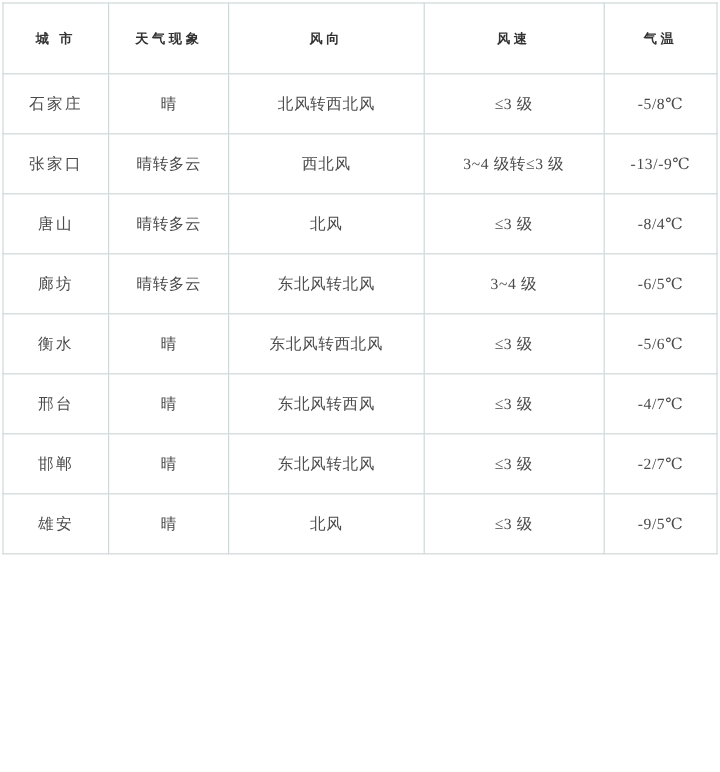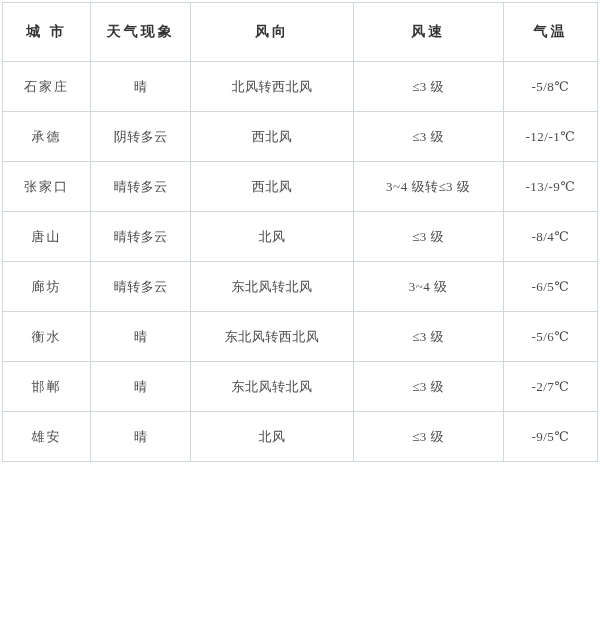--- a/index.html
+++ b/index.html
@@ -24,21 +24,21 @@
   .weather-table td {
     border: 1px solid #cfd8d8;
     text-align: center;
     vertical-align: middle;
     font-weight: normal;
     color: #4a4a4a;
     letter-spacing: 0.5px;
   }
   .weather-table thead th {
     height: 56px;
-    font-size: 14px;
+    font-size: 11px;
     font-weight: bold;
     color: #333333;
     letter-spacing: 3px;
   }
   .weather-table tbody td {
     height: 47px;
     font-size: 13px;
     margin-left: 27px;
   }
   .col-city    { width: 88px; }
@@ -72,27 +72,20 @@
   </thead>
   <tbody>
     <tr>
       <td class="city-cell">石家庄</td>
       <td>晴</td>
       <td>北风转西北风</td>
       <td>≤3 级</td>
       <td class="temp-cell">-5/8℃</td>
     </tr>
     <tr>
-      <td class="city-cell">承德</td>
-      <td>阴转多云</td>
-      <td>西北风</td>
-      <td>≤3 级</td>
-      <td class="temp-cell">-12/-1℃</td>
-    </tr>
-    <tr>
       <td class="city-cell">张家口</td>
       <td>晴转多云</td>
       <td>西北风</td>
       <td>3~4 级转≤3 级</td>
       <td class="temp-cell">-13/-9℃</td>
     </tr>
     <tr>
       <td class="city-cell">唐山</td>
       <td>晴转多云</td>
       <td>北风</td>
@@ -107,20 +100,27 @@
       <td class="temp-cell">-6/5℃</td>
     </tr>
     <tr>
       <td class="city-cell">衡水</td>
       <td>晴</td>
       <td>东北风转西北风</td>
       <td>≤3 级</td>
       <td class="temp-cell">-5/6℃</td>
     </tr>
     <tr>
+      <td class="city-cell">邢台</td>
+      <td>晴</td>
+      <td>东北风转西风</td>
+      <td>≤3 级</td>
+      <td class="temp-cell">-4/7℃</td>
+    </tr>
+    <tr>
       <td class="city-cell">邯郸</td>
       <td>晴</td>
       <td>东北风转北风</td>
       <td>≤3 级</td>
       <td class="temp-cell">-2/7℃</td>
     </tr>
     <tr>
       <td class="city-cell">雄安</td>
       <td>晴</td>
       <td>北风</td>

